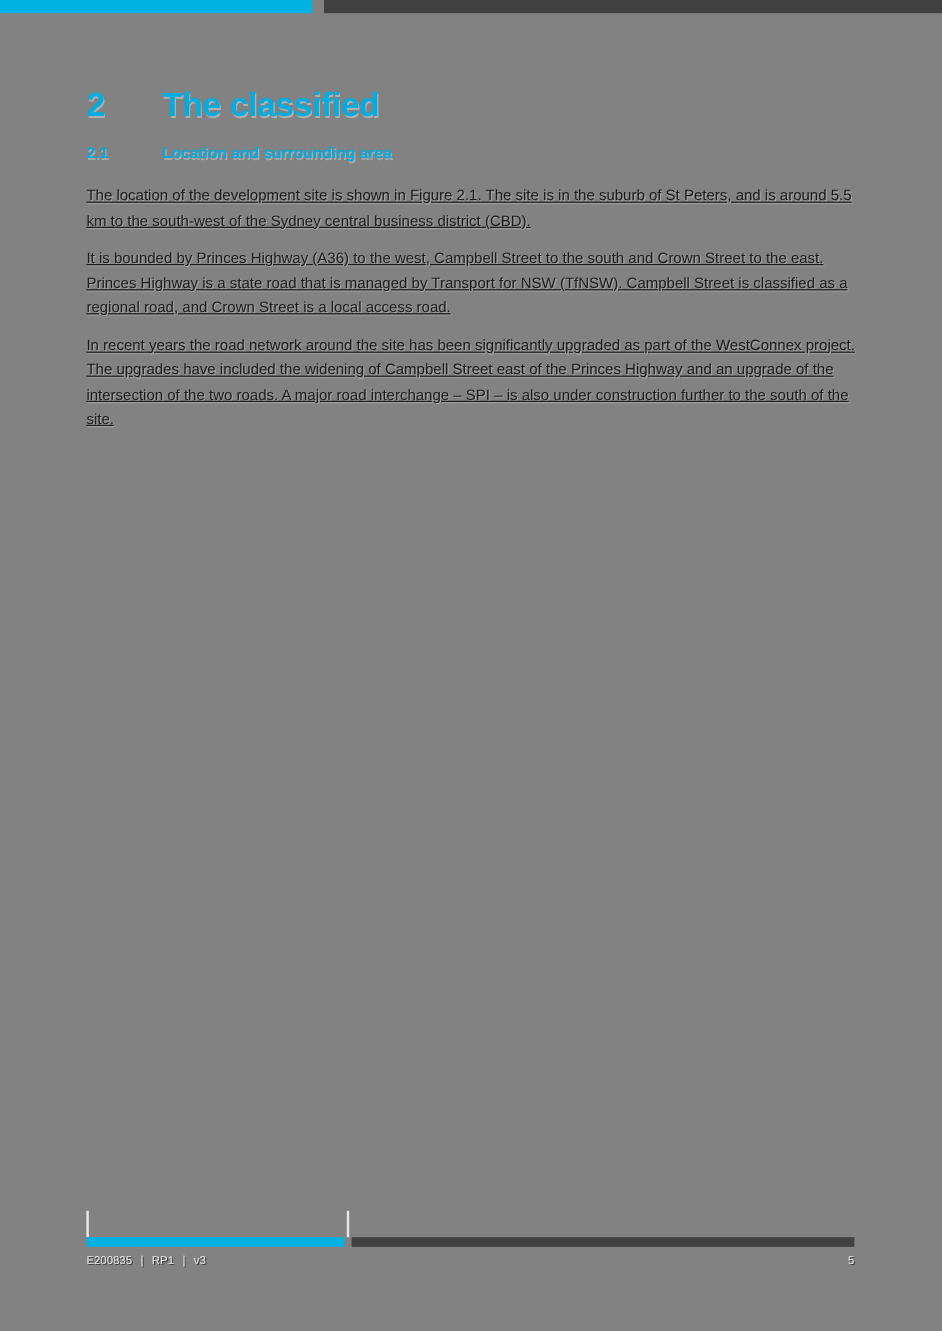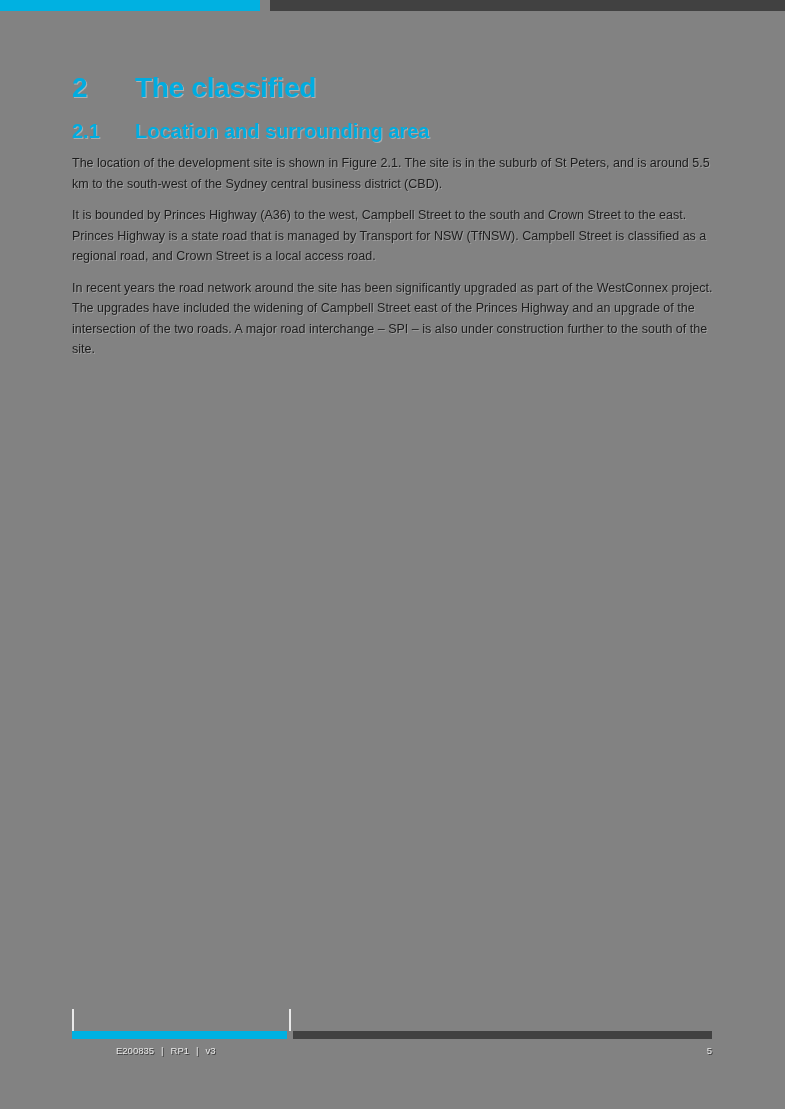--- a/index.html
+++ b/index.html
@@ -43,37 +43,37 @@
     text-shadow: 1px 1px 0 rgba(230,230,230,0.45);
   }
   .heading1 .num { width: 63px; flex: 0 0 63px; }
 
   .heading2 {
     position: absolute;
     left: 72px; top: 120px;
     width: 640px;
     display: flex;
     color: #00ace0;
-    font-size: 20px;
+    font-size: 13px;
     font-weight: bold;
     text-shadow: 1px 1px 0 rgba(230,230,230,0.4);
   }
   .heading2 .num { width: 63px; flex: 0 0 63px; }
 
   
   .body-text {
     position: absolute;
     left: 72px; top: 153px;
     width: 641px;
     color: #1c1c1c;
     font-size: 12.5px;
     line-height: 20.5px;
     text-shadow: 1px 1px 0 rgba(220,220,220,0.35);
   }
-  .body-text p { margin: 0 0 11px 0; }
+  .body-text p { margin: 0 0 11px 0; text-decoration: underline; }
 
   
   .footer-tick {
     position: absolute;
     top: 1009px;
     width: 2px; height: 22px;
     background: #e9e9e9;
   }
   .footer-tick.t1 { left: 72px; }
   .footer-tick.t2 { left: 289px; }
@@ -91,21 +91,20 @@
   }
   .footer-line {
     position: absolute;
     left: 72px; top: 1045px;
     width: 640px;
     font-size: 9.5px;
     color: #e8e8e8;
     text-shadow: 1px 1px 0 rgba(48,48,48,0.85);
     display: flex;
     align-items: center;
-    margin-left: 44px;
   }
   .footer-line .sep { margin: 0 7px; }
   .page-number {
     position: absolute;
     top: 1045px;
     left: 632px;
     width: 80px;
     text-align: right;
     font-size: 9.5px;
     color: #e8e8e8;

